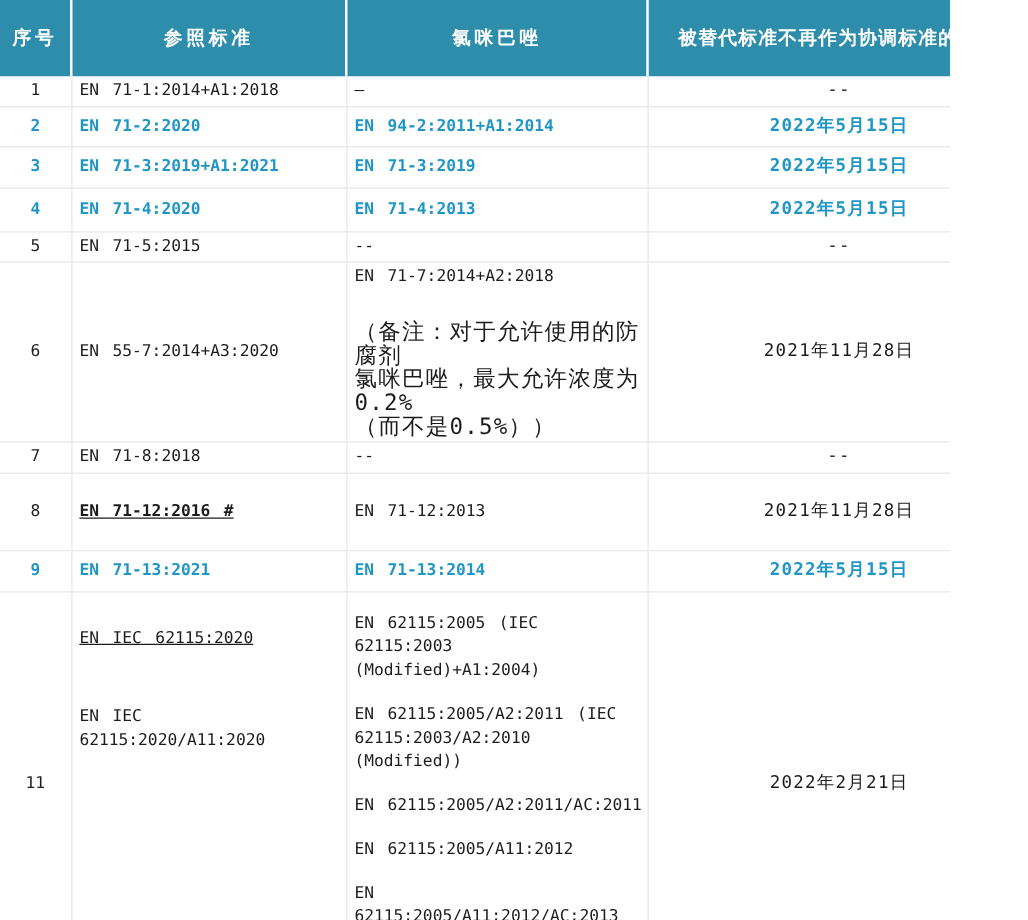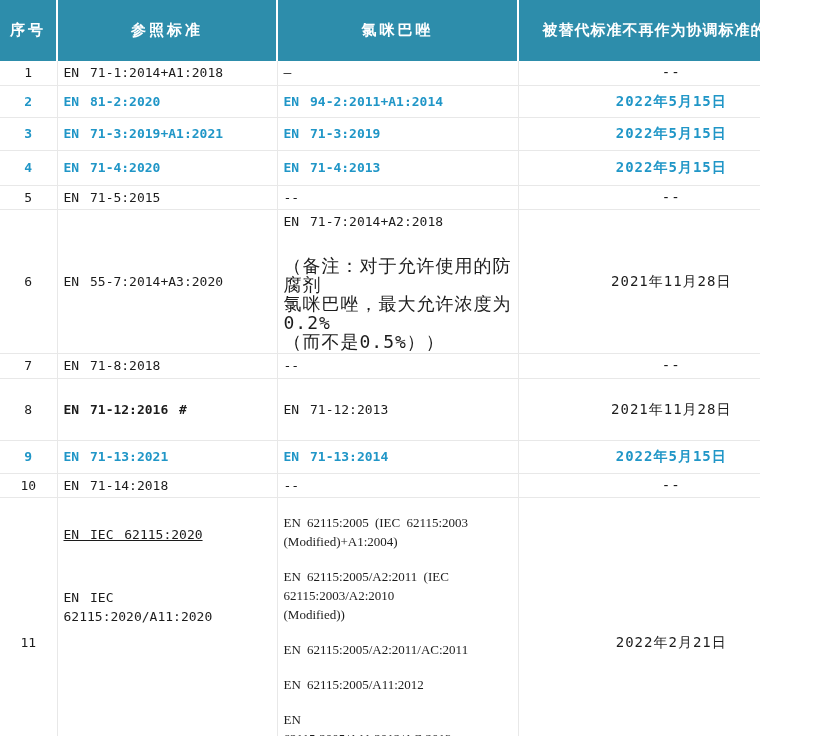--- a/index.html
+++ b/index.html
@@ -54,21 +54,21 @@
 
   td p {
     margin: 0;
     line-height: 19px;
     white-space: pre-wrap;
   }
   td.c-date p { white-space: normal; }
 
   
   tr.style-blue td { color: #2096c7; font-weight: bold; }
-  td.bold-ref { font-weight: bold; }
+  td.bold-ref { font-weight: bold; text-decoration: underline; }
 
   
   tbody tr:nth-child(1)  { height: 24px; }
   tbody tr:nth-child(2)  { height: 32px; }
   tbody tr:nth-child(3)  { height: 33px; }
   tbody tr:nth-child(4)  { height: 35px; }
   tbody tr:nth-child(5)  { height: 24px; }
   tbody tr:nth-child(6)  { height: 92px; }
   tbody tr:nth-child(7)  { height: 25px; }
   tbody tr:nth-child(8)  { height: 62px; }
@@ -83,21 +83,21 @@
   
   tr.row-11 td.c-ref {
     vertical-align: top;
     padding-top: 27px;
   }
   tr.row-11 td.c-ref p:not(:last-child) { margin-bottom: 44px; text-decoration: underline; }
   tr.row-11 td.c-rep {
     vertical-align: top;
     padding-top: 15px;
   }
-  tr.row-11 td.c-rep p:not(:last-child) { margin-bottom: 16px; font-family: Liberation Serif, serif; }
+  tr.row-11 td.c-rep p:not(:last-child) { margin-bottom: 16px; }
 </style>
 </head>
 <body>
 
 <div class="page">
   <table class="standards">
     <colgroup>
       <col style="width:57px">
       <col style="width:220px">
       <col style="width:241px">
@@ -124,21 +124,21 @@
           </td>
           <td class="c-date">
             <p>--</p>
           </td>
         </tr>
         <tr class="style-blue row-2">
           <td class="c-num">
             <p>2</p>
           </td>
           <td class="c-ref">
-            <p>EN 81-2:2020</p>
+            <p>EN 71-2:2020</p>
           </td>
           <td class="c-rep">
             <p>EN 94-2:2011+A1:2014</p>
           </td>
           <td class="c-date">
             <p>2022年5月15日</p>
           </td>
         </tr>
         <tr class="style-blue row-3">
           <td class="c-num">
@@ -232,34 +232,20 @@
             <p>9</p>
           </td>
           <td class="c-ref">
             <p>EN 71-13:2021</p>
           </td>
           <td class="c-rep">
             <p>EN 71-13:2014</p>
           </td>
           <td class="c-date">
             <p>2022年5月15日</p>
-          </td>
-        </tr>
-        <tr class="style-normal row-10">
-          <td class="c-num">
-            <p>10</p>
-          </td>
-          <td class="c-ref">
-            <p>EN 71-14:2018</p>
-          </td>
-          <td class="c-rep">
-            <p>--</p>
-          </td>
-          <td class="c-date">
-            <p>--</p>
           </td>
         </tr>
         <tr class="style-normal row-11">
           <td class="c-num">
             <p>11</p>
           </td>
           <td class="c-ref">
             <p>EN IEC 62115:2020</p>
             <p>EN IEC 62115:2020/A11:2020</p>
           </td>

